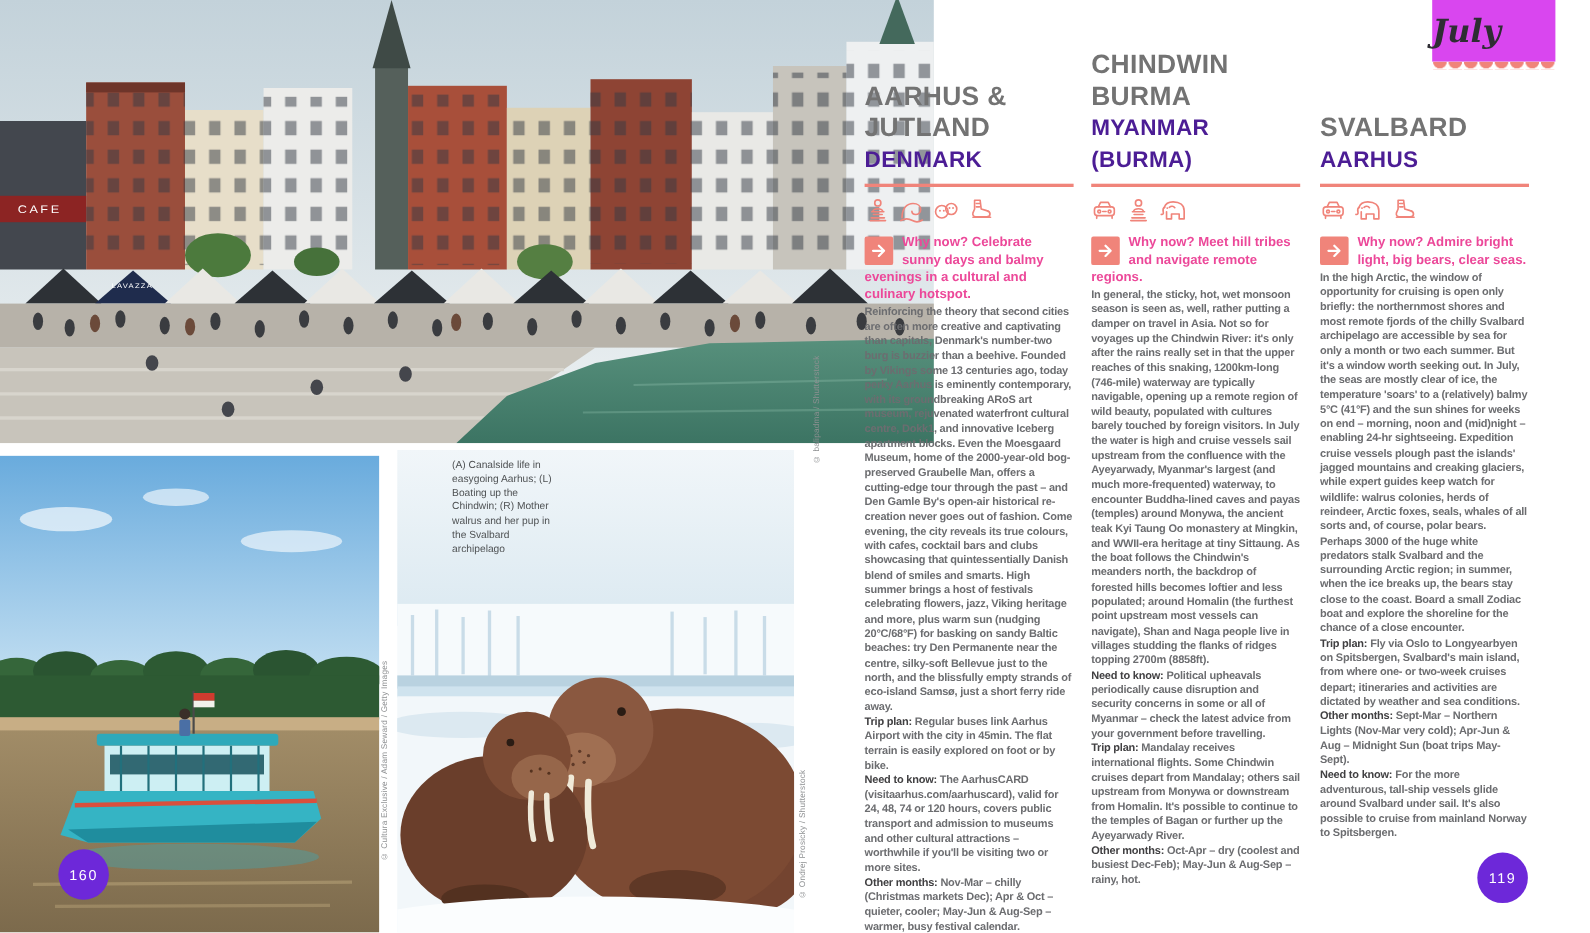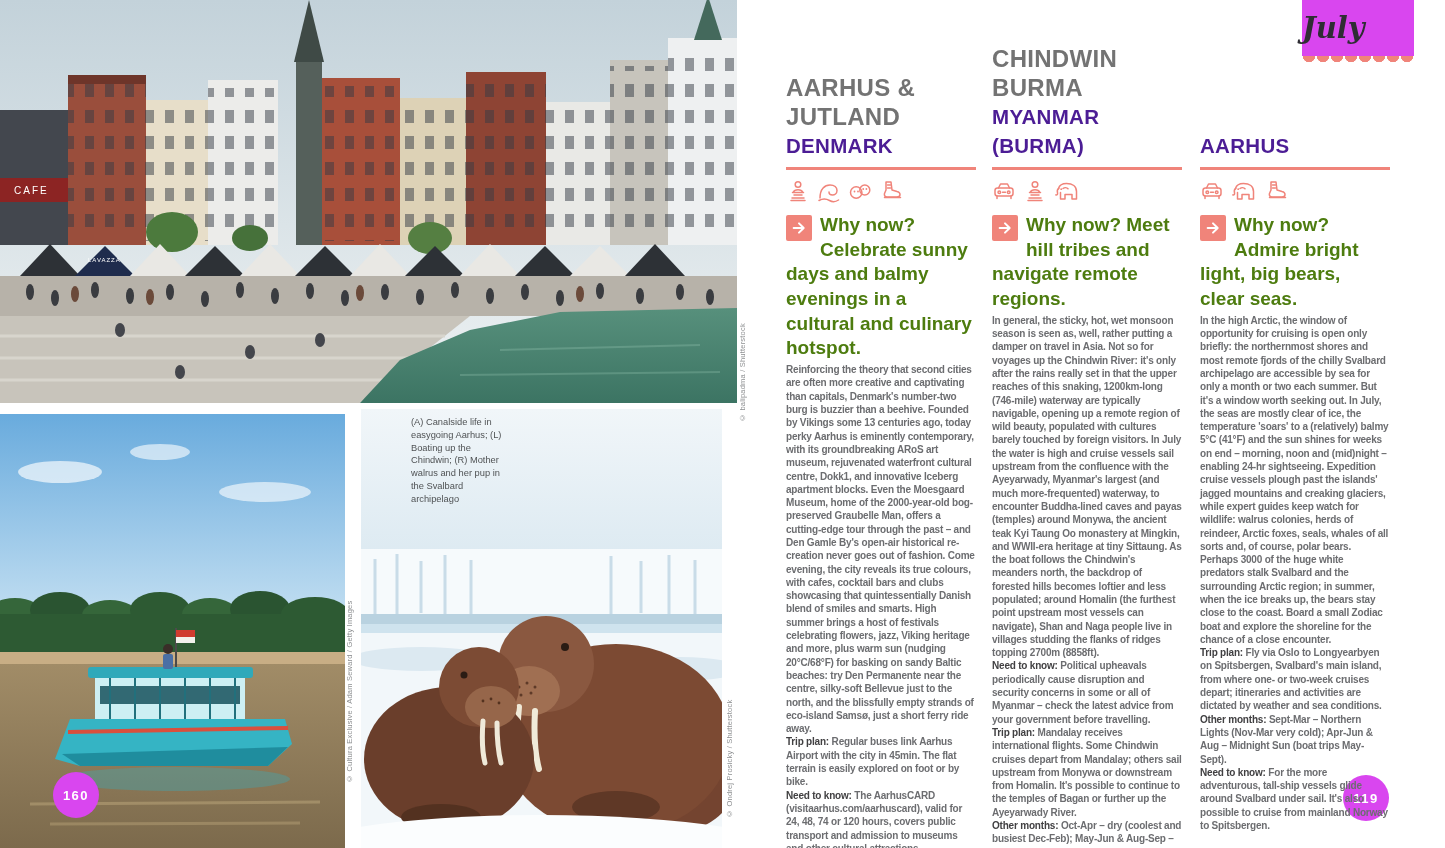--- a/index.html
+++ b/index.html
@@ -1,50 +1,50 @@
 <!DOCTYPE html>
 <html><head>
 <meta charset="utf-8">
 <style>
   html,body{margin:0;padding:0;}
   body{font-family:"Liberation Sans",sans-serif;background:#ffffff;}
   .spread{position:relative;width:1445px;height:848px;background:#fff;overflow:hidden;}
 
   .photo{position:absolute;overflow:hidden;}
   .photo svg{display:block;width:100%;height:100%;}
-  .photo-aarhus{left:0;top:0;width:737px;height:403px;}
+  .photo-aarhus{left:0;top:0;width:849px;height:403px;}
   .photo-boat{left:0;top:414px;width:345px;height:434px;}
   .photo-walrus{left:361px;top:409px;width:361px;height:439px;}
 
   .caption{position:absolute;left:372px;top:416px;width:96px;font-size:9.3px;line-height:1.38;color:#4f5254;margin-left:39px;}
   .credit{position:absolute;font-size:7.5px;color:#8e9092;writing-mode:vertical-rl;transform:rotate(180deg);letter-spacing:.2px;white-space:nowrap;}
   .credit-aarhus{left:738px;top:252px;height:170px;}
   .credit-boat{left:345px;top:592px;height:200px;width:16px;text-align:center;}
   .credit-walrus{left:725px;top:638px;height:180px;}
 
-  .pagenum{position:absolute;width:46px;height:46px;border-radius:50%;background:#d946ef;color:#fff;display:flex;align-items:center;justify-content:center;font-size:13px;font-weight:bold;letter-spacing:1.5px;}
+  .pagenum{position:absolute;width:46px;height:46px;border-radius:50%;background:#6d28d9;color:#fff;display:flex;align-items:center;justify-content:center;font-size:13px;font-weight:normal;letter-spacing:1.5px;}
   .pagenum-left{left:53px;top:772px;}
   .pagenum-right{left:1343px;top:775px;}
 
   .month-tab{position:absolute;left:1302px;top:0;width:112px;height:56px;background:#d946ef;display:flex;align-items:center;justify-content:flex-start;}
   .month-tab::after{content:"";position:absolute;left:0;right:0;top:100%;height:7px;
     background-image:radial-gradient(circle at 7px 0px,#f0847a 6px,rgba(0,0,0,0) 6.5px);
     background-size:14px 7px;background-repeat:repeat-x;}
   .month-label{font-family:"DejaVu Serif",serif;font-style:italic;font-weight:bold;font-size:29px;color:#2e2d33;}
 
   .col{position:absolute;top:64px;width:190px;}
   .col1{left:786px;} .col2{left:992px;} .col3{left:1200px;}
   .head{height:96px;display:flex;flex-direction:column;justify-content:flex-end;}
   .head h2{margin:0;font-size:24px;line-height:29px;color:#737373;letter-spacing:.3px;white-space:pre-line;font-weight:bold;}
   .head h3{margin:0;font-size:20.5px;line-height:29px;color:#4c1d95;letter-spacing:.3px;white-space:pre-line;font-weight:bold;}
   .rule{height:3px;background:#f0847a;margin-top:7px;}
   .icons{display:flex;gap:7px;margin:9px 0 10px;height:24px;align-items:center;}
   .icons svg{display:block;}
 
-  .intro{margin:0 0 2px;font-size:19px;line-height:1.3;color:#4d7c0f;font-weight:normal;}
+  .intro{margin:0 0 2px;font-size:12px;line-height:1.3;color:#ec4899;font-weight:normal;}
   .arrowbox{float:left;width:26px;height:26px;background:#f0847a;border-radius:2px;margin:2px 8px 2px 0;display:flex;align-items:center;justify-content:center;}
   .bodytext{margin:0;font-size:10px;line-height:1.33;color:#6c6d70;letter-spacing:-0.2px;font-weight:bold;}
   .bodytext .lbl{color:#414042;}
 </style>
 </head>
 <body>
 
 <div class="spread">
 
   <div class="photo photo-aarhus">
@@ -370,20 +370,21 @@
       <strong>Why now? Meet hill tribes and navigate remote regions.</strong>
     </p>
     <p class="bodytext">In general, the sticky, hot, wet monsoon season is seen as, well, rather putting a damper on travel in Asia. Not so for voyages up the Chindwin River: it's only after the rains really set in that the upper reaches of this snaking, 1200km-long (746-mile) waterway are typically navigable, opening up a remote region of wild beauty, populated with cultures barely touched by foreign visitors. In July the water is high and cruise vessels sail upstream from the confluence with the Ayeyarwady, Myanmar's largest (and much more-frequented) waterway, to encounter Buddha-lined caves and payas (temples) around Monywa, the ancient teak Kyi Taung Oo monastery at Mingkin, and WWII-era heritage at tiny Sittaung. As the boat follows the Chindwin's meanders north, the backdrop of forested hills becomes loftier and less populated; around Homalin (the furthest point upstream most vessels can navigate), Shan and Naga people live in villages studding the flanks of ridges topping 2700m (8858ft).</p>
     <p class="bodytext"><strong class="lbl">Need to know:</strong> <span>Political upheavals periodically cause disruption and security concerns in some or all of Myanmar – check the latest advice from your government before travelling.</span></p>
     <p class="bodytext"><strong class="lbl">Trip plan:</strong> <span>Mandalay receives international flights. Some Chindwin cruises depart from Mandalay; others sail upstream from Monywa or downstream from Homalin. It's possible to continue to the temples of Bagan or further up the Ayeyarwady River.</span></p>
     <p class="bodytext"><strong class="lbl">Other months:</strong> <span>Oct-Apr – dry (coolest and busiest Dec-Feb); May-Jun &amp; Aug-Sep – rainy, hot.</span></p>
   </div>
 
   <div class="col col3">
     <div class="head">
+      <h2>SVALBARD</h2>
       <h3>AARHUS</h3>
     </div>
     <div class="rule"></div>
     <div class="icons">
       <svg width="24" height="24" viewBox="0 0 24 24" fill="none" stroke="#f0847a" stroke-width="1.5" stroke-linecap="round" stroke-linejoin="round">
         <rect x="3" y="9" width="18" height="8" rx="2.5"></rect>
           <path d="M6.5 9l2-4h7l2 4"></path>
         <circle cx="7.3" cy="13.3" r="1.3"></circle>
           <circle cx="16.7" cy="13.3" r="1.3"></circle>
           <path d="M10.5 13.3h3"></path>

